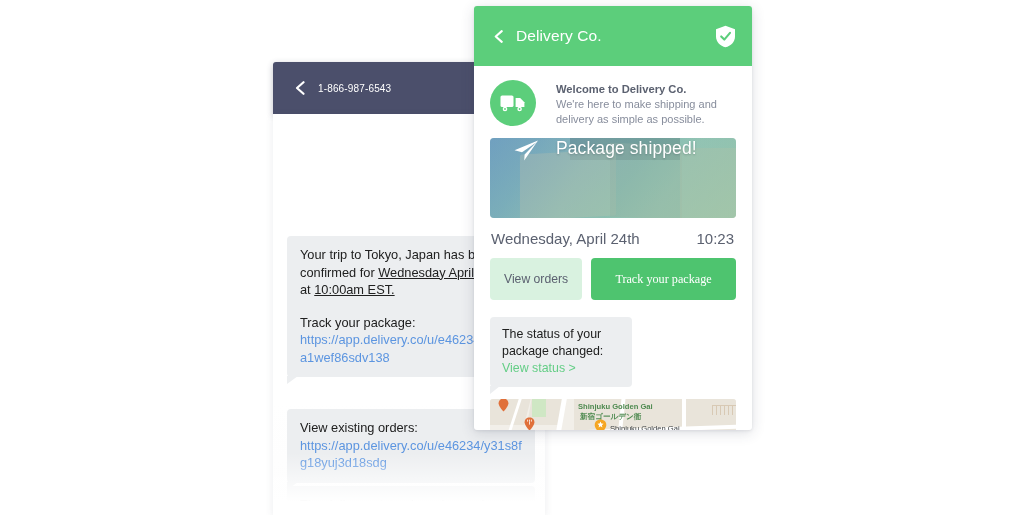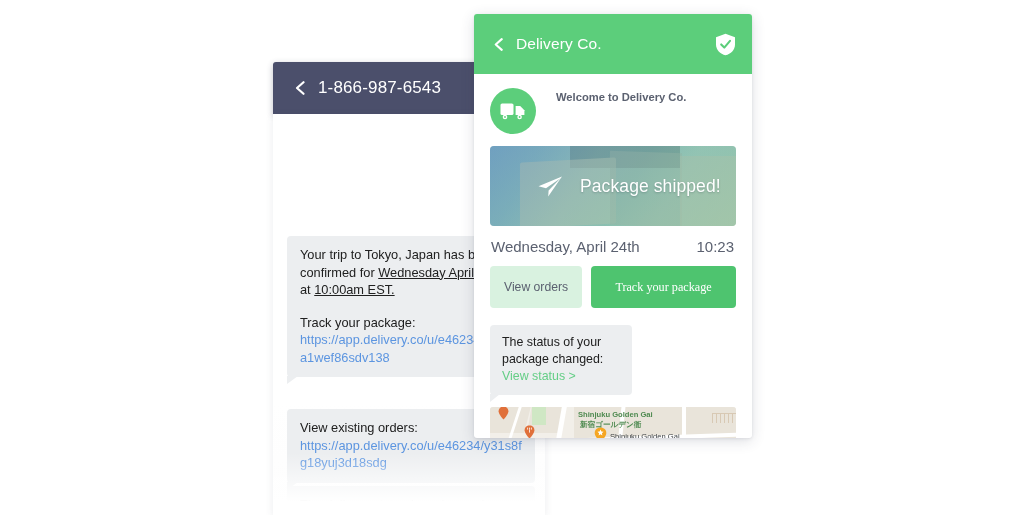--- a/index.html
+++ b/index.html
@@ -39,21 +39,21 @@
   .sms-back {
     width: 14px;
     height: 14px;
     margin-left: 20px;
     margin-right: 11px;
     flex: 0 0 auto;
     display: block;
   }
   .sms-number {
     color: #ffffff;
-    font-size: 17px;
+    font-size: 10px;
     letter-spacing: 0.15px;
     white-space: nowrap;
   }
   .sms-body {
     position: absolute;
     left: 0;
     top: 52px;
     width: 272px;
     height: 401px;
     background: #ffffff;
@@ -102,21 +102,21 @@
     width: 272px;
     height: 62px;
     background: linear-gradient(180deg, rgba(255,255,255,0) 0%, #ffffff 78%);
     pointer-events: none;
   }
 
   
   .widget {
     position: absolute;
     left: 474px;
-    top: 14px;
+    top: 6px;
     width: 278px;
     height: 424px;
     background: #ffffff;
     border-radius: 3px;
     box-shadow: 0 3px 14px rgba(50,55,80,0.16), 0 1px 3px rgba(50,55,80,0.10);
     overflow: hidden;
   }
   .w-header {
     height: 60px;
     background: #5cce7b;
@@ -206,21 +206,21 @@
   .banner .dark-top {
     position: absolute; left: 80px; top: 0; width: 110px; height: 22px;
     background: rgba(55,62,70,0.35);
   }
   .banner .tint {
     position: absolute; inset: 0;
     background: linear-gradient(135deg, rgba(96,150,190,0.45) 0%, rgba(110,185,170,0.40) 60%, rgba(140,200,165,0.45) 100%);
   }
   .banner-inner {
     position: absolute; inset: 0;
-    display: flex; align-items: center; margin-left: 24px;
+    display: flex; 
   }
   .plane {
     width: 28px; height: 24px; margin-left: 22px; flex: 0 0 auto; display: block;
   }
   .banner-label {
     color: #ffffff;
     font-size: 17.5px;
     margin-left: 16px;
     text-shadow: 0 1px 2px rgba(40,60,70,0.28);
     letter-spacing: 0.1px;
@@ -381,20 +381,21 @@
         <rect x="0.5" y="1.5" width="13" height="11.5" rx="1.6" fill="#ffffff"></rect>
         <path d="M15.6 4 H20.2 L24.4 8.2 V13 H15.6 Z" fill="#ffffff"></path>
         <circle cx="5" cy="15" r="2.3" fill="#ffffff"></circle>
         <circle cx="19.6" cy="15" r="2.3" fill="#ffffff"></circle>
         <circle cx="5" cy="15" r="0.9" fill="#5cce7b"></circle>
         <circle cx="19.6" cy="15" r="0.9" fill="#5cce7b"></circle>
       </svg>
     </div>
     <div class="welcome-text">
       <div class="welcome-title">Welcome to Delivery Co.</div>
+      <div class="welcome-sub">We're here to make shipping and delivery as simple as possible.</div>
     </div>
   </div>
 
   <div class="banner">
     <div class="dark-top"></div>
     <div class="box-a"></div>
     <div class="box-b"></div>
     <div class="box-c"></div>
     <div class="tint"></div>
     <div class="banner-inner">

